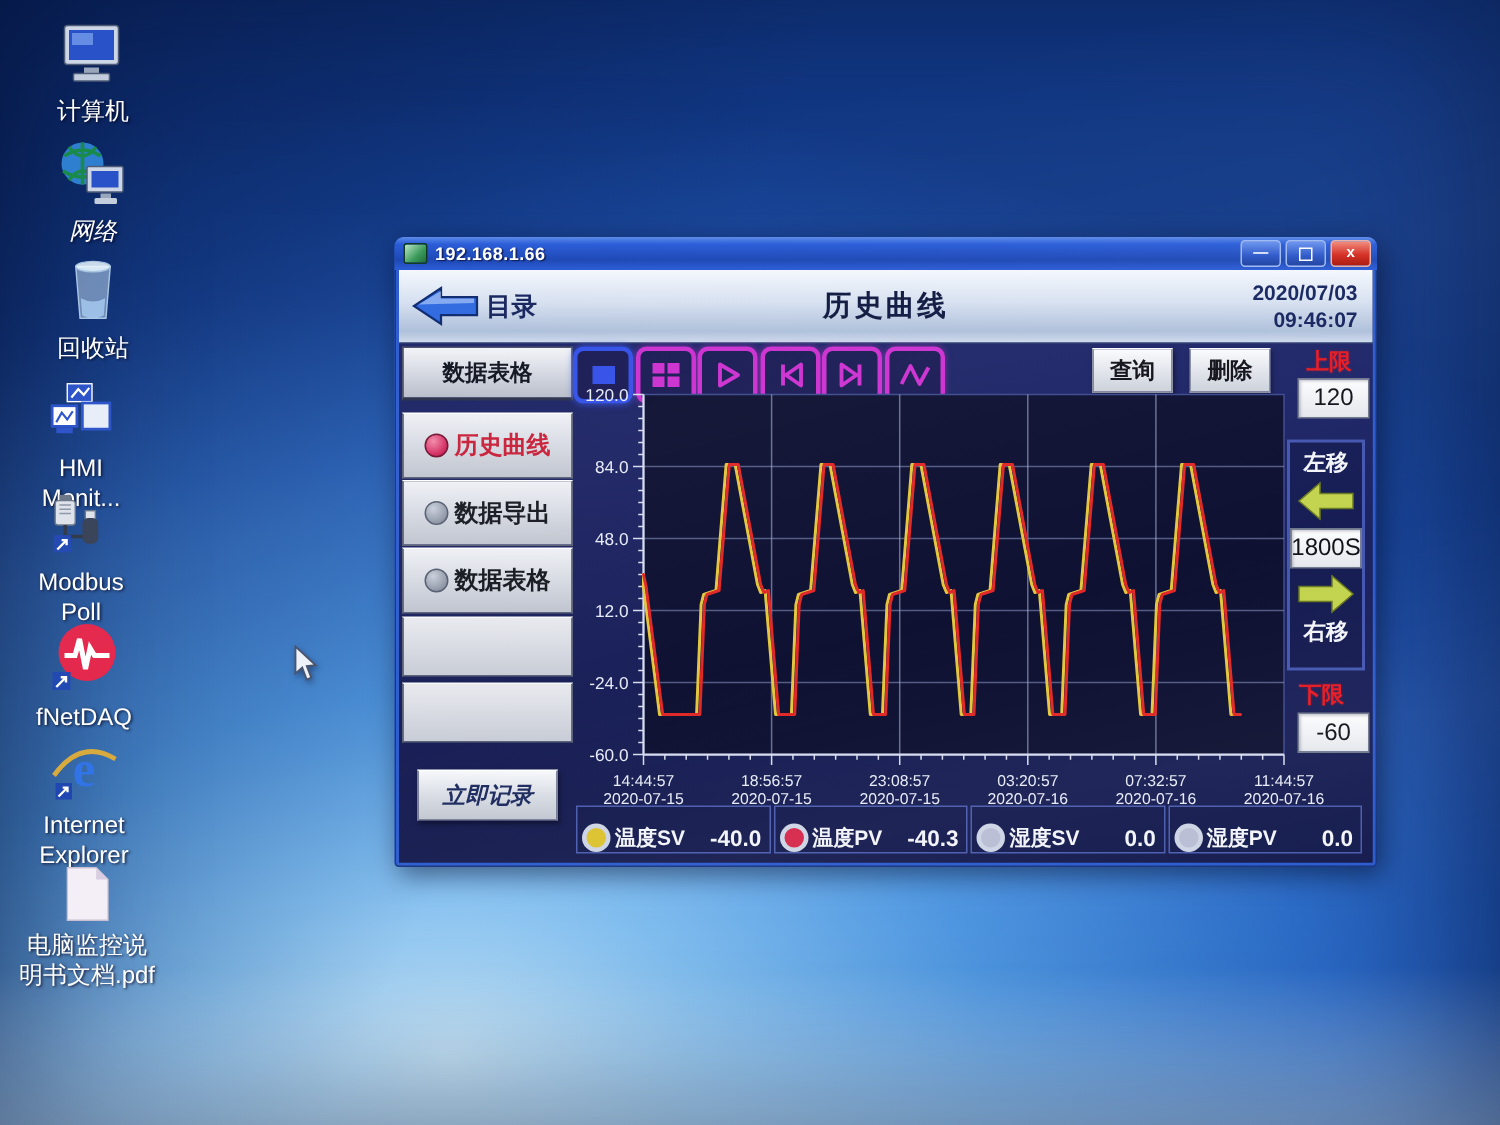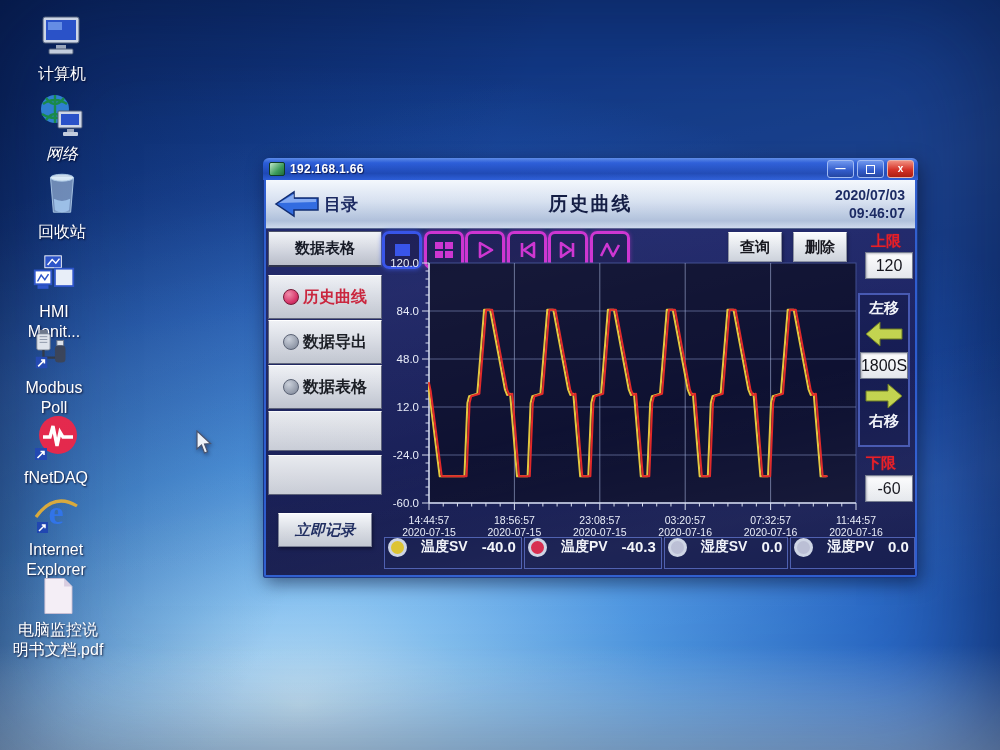--- a/index.html
+++ b/index.html
@@ -101,21 +101,21 @@
     background:linear-gradient(180deg,#fdfdfe,#e4e7ec);border:1px solid #70788c;
     box-shadow:inset 1px 1px 2px rgba(0,0,40,.25);}
 
   .panpanel{position:absolute;left:592px;top:64px;width:52px;height:154px;
     border:2px solid #4456b0;background:rgba(16,22,70,0.5);box-sizing:border-box;}
   .panlbl{text-align:center;color:#f2f4fa;font-size:15px;font-weight:bold;margin-top:4px;}
   .arrowbtn{display:block;margin:3px auto;cursor:pointer;}
 
   
   .legend{position:absolute;left:118px;top:308px;width:524px;height:32px;display:flex;gap:2px;}
-  .legcell{flex:1;display:flex;align-items:flex-start;gap:14px;padding:0 3px;
+  .legcell{flex:1;display:flex;align-items:flex-end;gap:3px;padding:0 3px;
     background:#141b4e;border:1px solid #4a5cae;box-sizing:border-box;}
   .legdot{width:19px;height:19px;border-radius:50%;border:3px solid #cdd4e4;box-sizing:border-box;flex:none;}
   .leglbl{color:#f2f4fa;font-size:14px;font-weight:bold;white-space:nowrap;}
   .legval{color:#f2f4fa;font-size:15px;font-weight:bold;margin-left:auto;padding-right:2px;}
 
   #chart-svg{position:absolute;left:116px;top:24px;}
   .cursor{position:absolute;left:192px;top:430px;pointer-events:none;filter:drop-shadow(1px 2px 2px rgba(0,0,30,.4));}
 </style>
 </head>
 <body>

